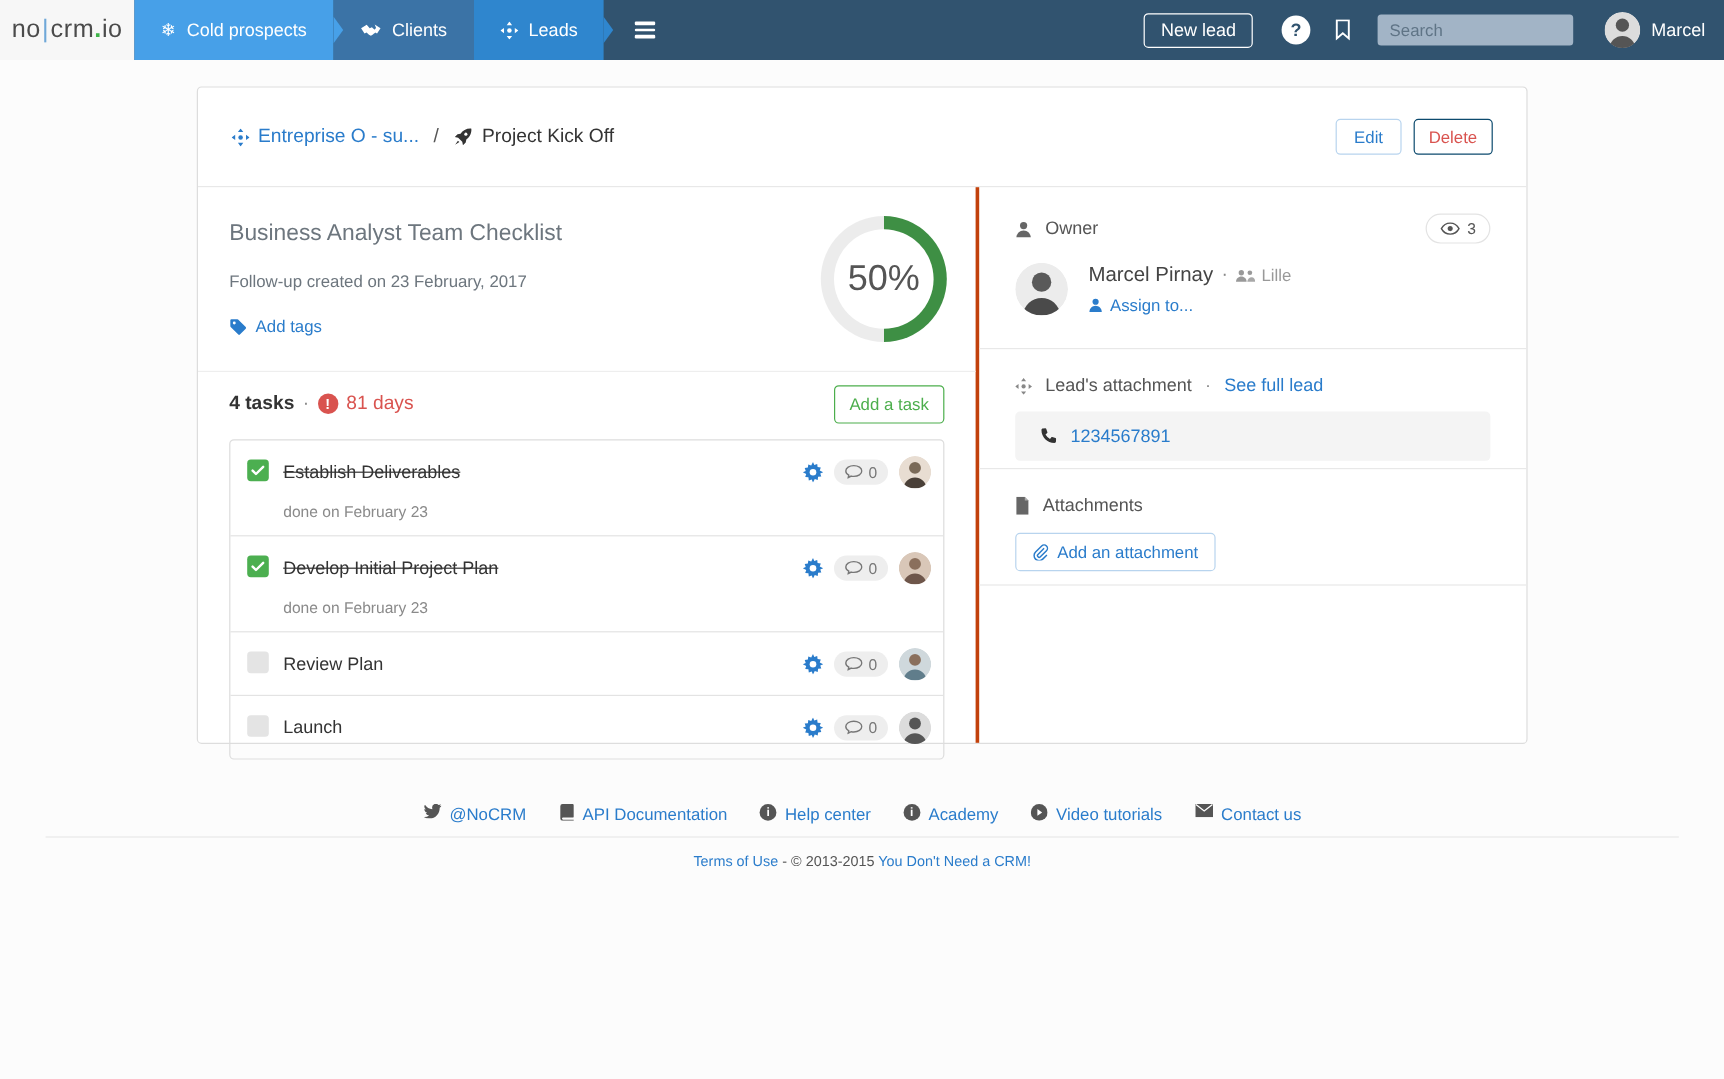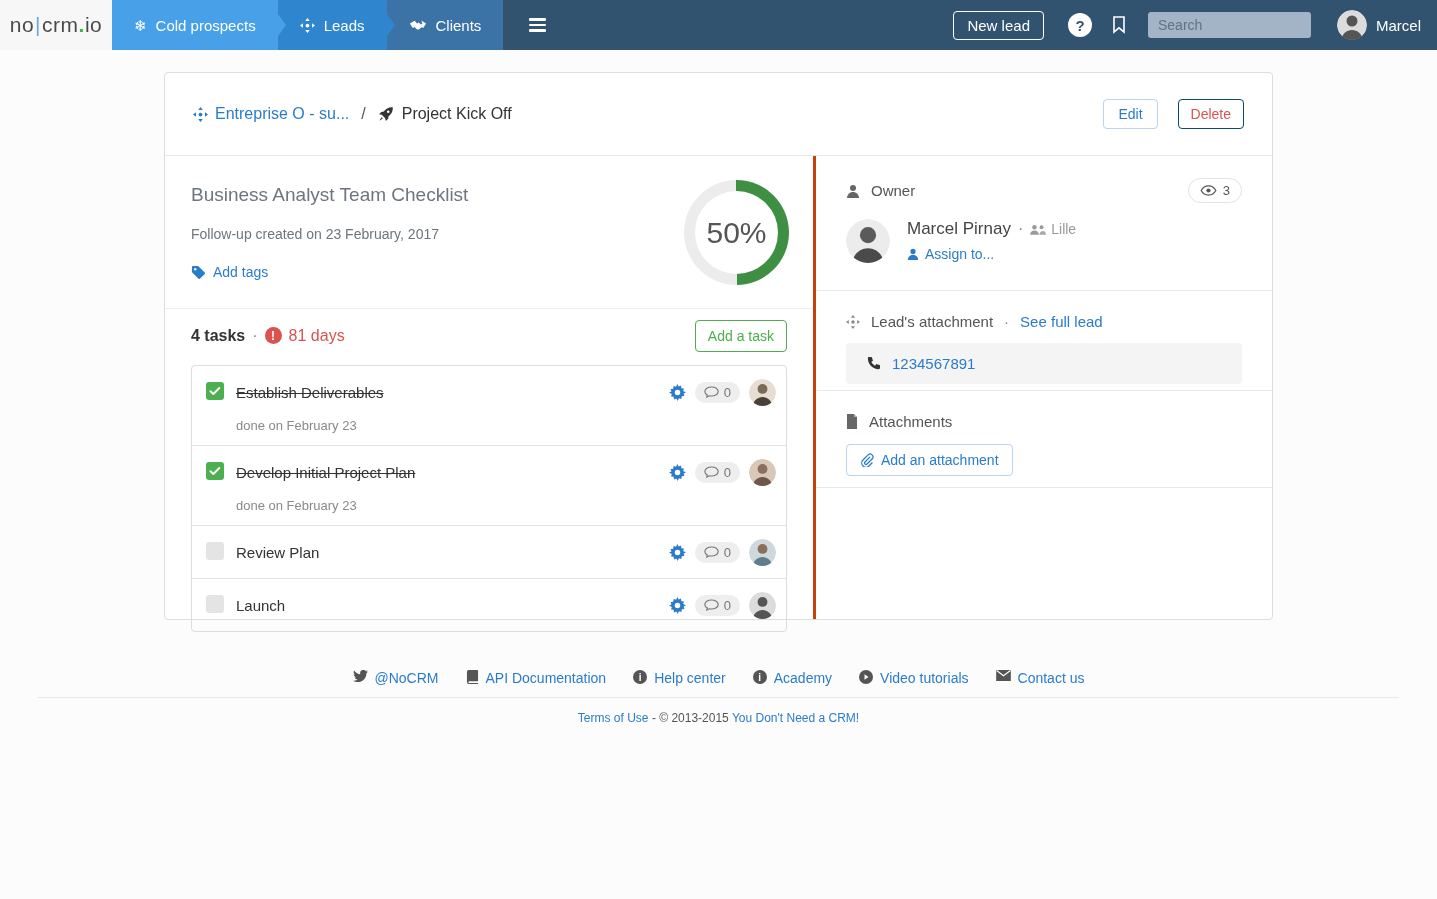--- a/index.html
+++ b/index.html
@@ -38,21 +38,21 @@
 
   
   .card { position:absolute; left:164px; top:72px; width:1109px; height:548px; background:#fff;
           border:1px solid #ddd; border-radius:4px; display:flex; flex-direction:column; }
   .card-header { display:flex; justify-content:space-between; align-items:center; padding:0 28px;
                  height:83px; border-bottom:1px solid #e8e8e8; flex:none; }
   .breadcrumb { display:flex; align-items:center; font-size:16px; gap:8px; }
   .crumb-link { color:#2a7ccb; display:flex; align-items:center; gap:7px; cursor:pointer; text-decoration:none; }
   .crumb-sep { color:#555; margin:0 4px; }
   .crumb-current { color:#333; display:flex; align-items:center; gap:8px; font-size:16px; }
-  .hdr-actions { display:flex; gap:20px; }
+  .hdr-actions { display:flex; gap:10px; }
   .btn-edit { background:#fff; color:#2a7ccb; border:1px solid #b8d4ee; border-radius:4px; padding:6px 14px;
               font-size:14px; cursor:pointer; font-family:inherit; }
   .btn-delete { background:#fff; color:#d9534f; border:1px solid #0c4a6e; border-radius:4px; padding:6px 12px;
               font-size:14px; cursor:pointer; font-family:inherit; }
 
   .card-body { display:flex; flex:1; min-height:0; }
   .col-left { width:648px; padding:28px 26px 20px; position:relative; flex:none; }
   .col-right { flex:1; border-left:3px solid #c2410c; display:flex; flex-direction:column; }
 
   
@@ -142,37 +142,37 @@
         <span class="logo-pipe">|</span>
         <span>crm</span>
         <span class="logo-dot">.</span>
         <span>io</span>
     </div>
 
     <div class="nav-tab tab-cold">
       <span class="tab-icon">❄</span>
       <span>Cold prospects</span>
     </div>
+    <div class="nav-tab tab-clients">
+      <span class="tab-icon">
+        <svg width="18" height="13" viewBox="0 0 20 14" fill="currentColor">
+            <path d="M6.2 1.6L1 4.8l3.2 5 1.9-1 2.2 2.1 1.8.9 1.9-1.1 3-3-4-3.9-2 1.1-2.8-3.3z"></path>
+            <path d="M13.6 1.4l5.4 3.4-3.2 5-1.8-1-1 .9-1.6-1.6 3.5-3.6-1.3-3.1z"></path>
+          </svg>
+      </span>
+      <span>Clients</span>
+    </div>
     <div class="nav-tab tab-leads">
       <span class="tab-icon">
         <svg width="15" height="15" viewBox="0 0 16 16" fill="currentColor">
             <path d="M8 0l2.4 3.2H5.6L8 0zm0 16l-2.4-3.2h4.8L8 16zM0 8l3.2-2.4v4.8L0 8zm16 0l-3.2 2.4V5.6L16 8z"></path>
             <circle cx="8" cy="8" r="2"></circle>
           </svg>
       </span>
       <span>Leads</span>
-    </div>
-    <div class="nav-tab tab-clients">
-      <span class="tab-icon">
-        <svg width="18" height="13" viewBox="0 0 20 14" fill="currentColor">
-            <path d="M6.2 1.6L1 4.8l3.2 5 1.9-1 2.2 2.1 1.8.9 1.9-1.1 3-3-4-3.9-2 1.1-2.8-3.3z"></path>
-            <path d="M13.6 1.4l5.4 3.4-3.2 5-1.8-1-1 .9-1.6-1.6 3.5-3.6-1.3-3.1z"></path>
-          </svg>
-      </span>
-      <span>Clients</span>
     </div>
 
     <div class="hamburger">
         <span></span>
         <span></span>
         <span></span>
       </div>
 
     <div class="nav-right">
       <button class="btn-new-lead">New lead</button>

